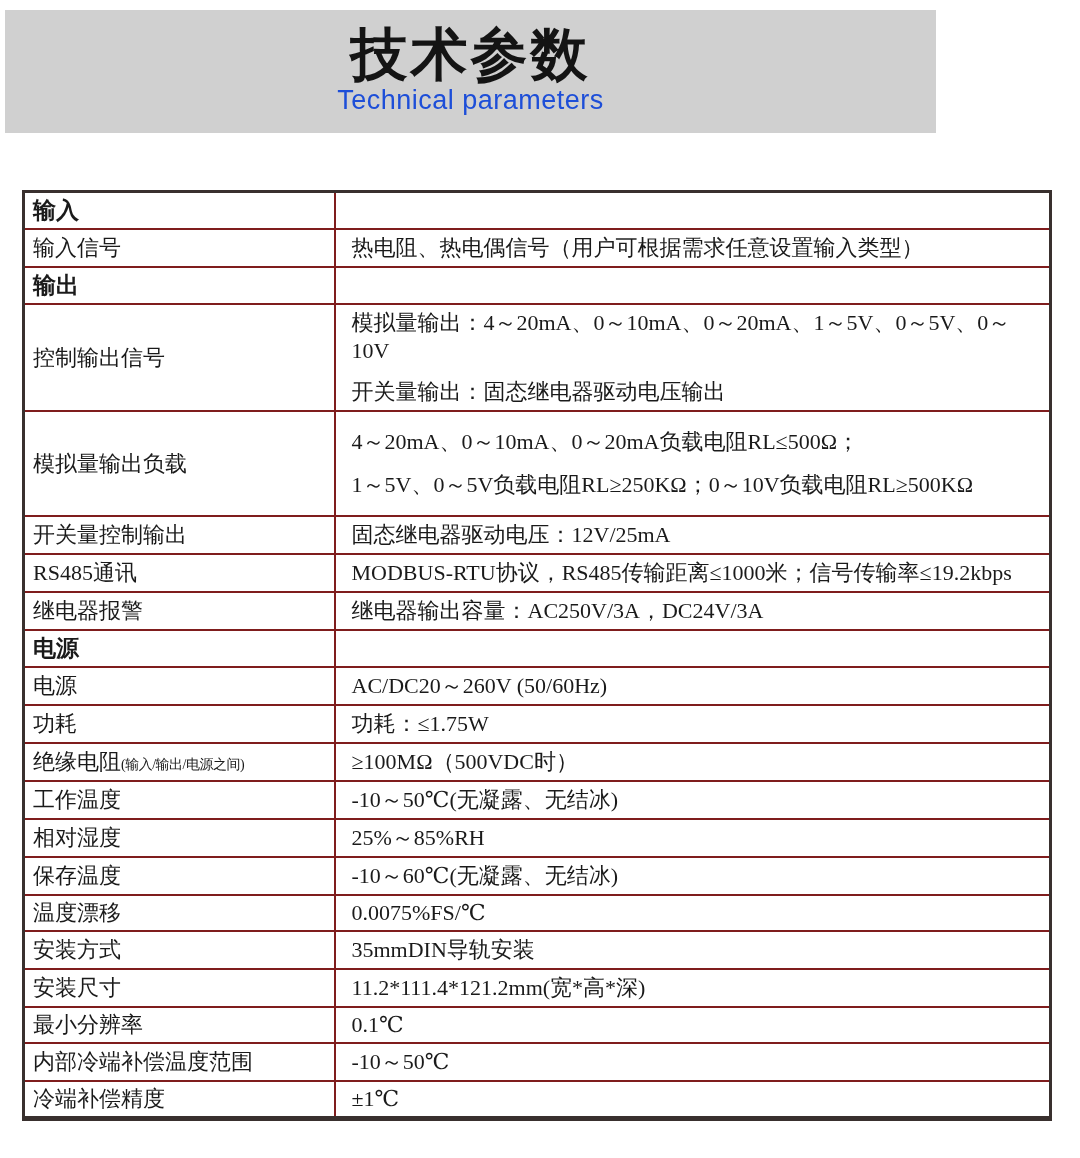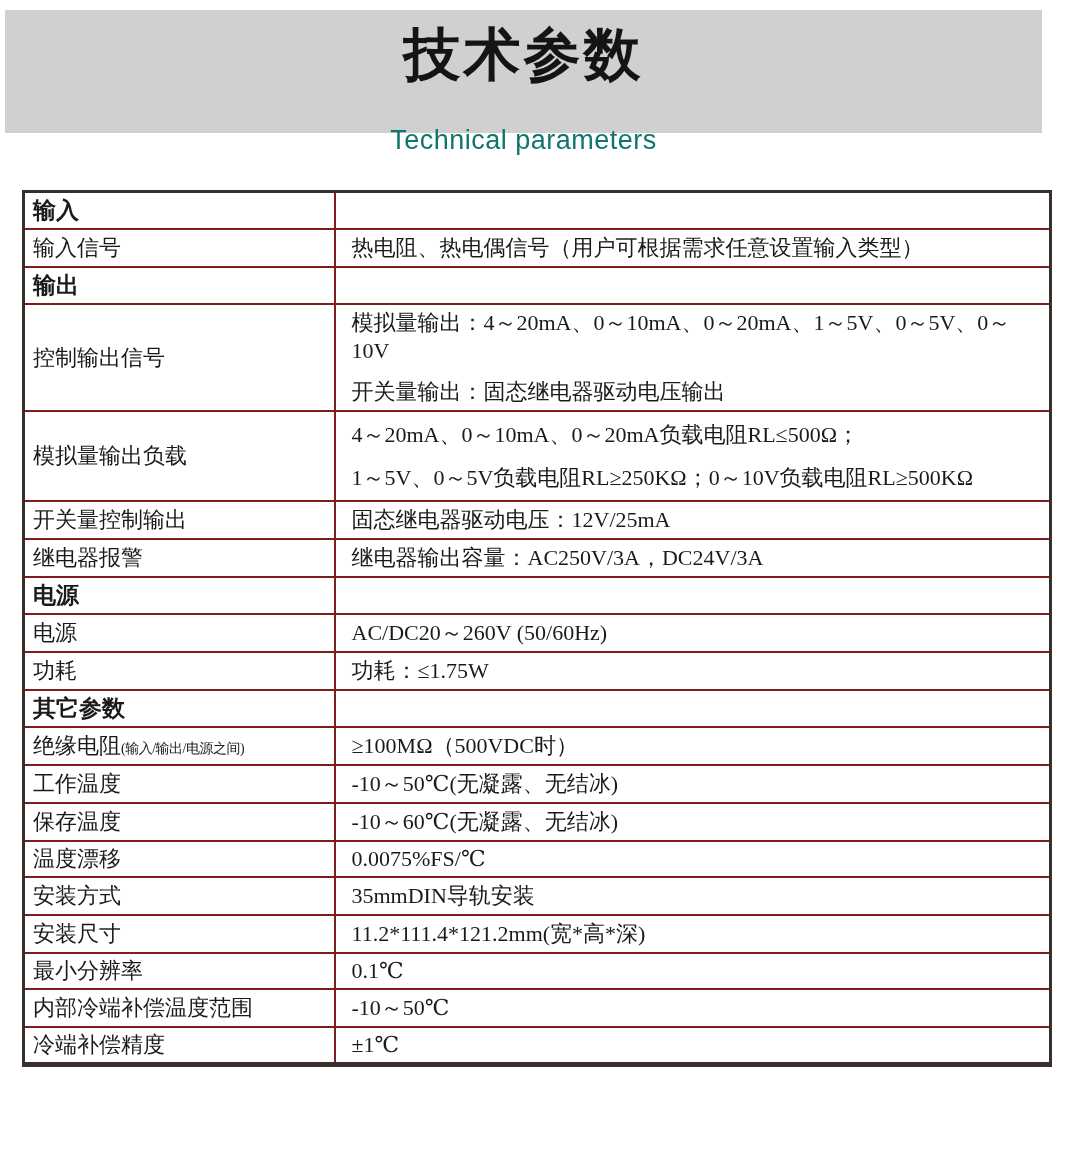--- a/index.html
+++ b/index.html
@@ -8,42 +8,41 @@
     position: relative;
     width: 1080px;
     height: 1158px;
     background: #ffffff;
     overflow: hidden;
   }
   .band {
     position: absolute;
     left: 5px;
     top: 10px;
-    width: 1037px;
+    width: 931px;
     height: 123px;
     background: #d0d0d0;
   }
   .title-cn {
     margin-top: 13px;
     text-align: center;
     font-family: "Liberation Sans", "DejaVu Sans", sans-serif;
     font-weight: 700;
     font-size: 57px;
     line-height: 62px;
     letter-spacing: 3px;
     color: #141414;
   }
   .title-en {
     text-align: center;
     font-family: "Liberation Sans", "DejaVu Sans", sans-serif;
     font-size: 27px;
     line-height: 30px;
     letter-spacing: 0.5px;
-    color: #0f766e;
-    margin-top: 40px;
+    color: #1d4ed8;
   }
   table.spec-table {
     position: absolute;
     left: 22px;
     top: 190px;
     width: 1030px;
     border-collapse: collapse;
     table-layout: fixed;
     font-family: "Liberation Serif", "DejaVu Serif", serif;
     color: #1a1a1a;
@@ -61,21 +60,21 @@
     white-space: nowrap;
     overflow: hidden;
   }
   td.value-cell {
     padding: 3px 6px 3px 16px;
     font-size: 22px;
     margin-top: 40px;
   }
   tr.section-row { height: 36px; }
   tr.item-row { height: 33px; }
-  tr.multiline { height: 90px; }
+  tr.multiline { height: 105px; }
   tr.section-row td.label-cell {
     font-family: "Liberation Sans", "DejaVu Sans", sans-serif;
     font-weight: 700;
     font-size: 23px;
   }
   .label-note { font-size: 14px; letter-spacing: -0.5px; }
   .value-line + .value-line { margin-top: 13px; }
 </style>
 </head>
 <body>
@@ -115,20 +114,26 @@
             <div class="value-line">1～5V、0～5V负载电阻RL≥250KΩ；0～10V负载电阻RL≥500KΩ</div>
           </td>
         </tr>
         <tr class="item-row">
           <td class="label-cell"><span>开关量控制输出</span></td>
           <td class="value-cell">
             <div class="value-line">固态继电器驱动电压：12V/25mA</div>
           </td>
         </tr>
         <tr class="item-row">
+          <td class="label-cell"><span>RS485通讯</span></td>
+          <td class="value-cell">
+            <div class="value-line">MODBUS-RTU协议，RS485传输距离≤1000米；信号传输率≤19.2kbps</div>
+          </td>
+        </tr>
+        <tr class="item-row">
           <td class="label-cell"><span>继电器报警</span></td>
           <td class="value-cell">
             <div class="value-line">继电器输出容量：AC250V/3A，DC24V/3A</div>
           </td>
         </tr>
         <tr class="section-row">
           <td class="label-cell"><span>电源</span></td>
           <td class="value-cell"></td>
         </tr>
         <tr class="item-row">
@@ -136,34 +141,36 @@
           <td class="value-cell">
             <div class="value-line">AC/DC20～260V (50/60Hz)</div>
           </td>
         </tr>
         <tr class="item-row">
           <td class="label-cell"><span>功耗</span></td>
           <td class="value-cell">
             <div class="value-line">功耗：≤1.75W</div>
           </td>
         </tr>
-        <tr class="section-row">
-          <td class="label-cell"><span>其它参数</span></td>
-          <td class="value-cell"></td>
-        </tr>
         <tr class="item-row">
           <td class="label-cell"><span>绝缘电阻</span><span class="label-note">(输入/输出/电源之间)</span></td>
           <td class="value-cell">
             <div class="value-line">≥100MΩ（500VDC时）</div>
           </td>
         </tr>
         <tr class="item-row">
           <td class="label-cell"><span>工作温度</span></td>
           <td class="value-cell">
             <div class="value-line">-10～50℃(无凝露、无结冰)</div>
+          </td>
+        </tr>
+        <tr class="item-row">
+          <td class="label-cell"><span>相对湿度</span></td>
+          <td class="value-cell">
+            <div class="value-line">25%～85%RH</div>
           </td>
         </tr>
         <tr class="item-row">
           <td class="label-cell"><span>保存温度</span></td>
           <td class="value-cell">
             <div class="value-line">-10～60℃(无凝露、无结冰)</div>
           </td>
         </tr>
         <tr class="item-row">
           <td class="label-cell"><span>温度漂移</span></td>

